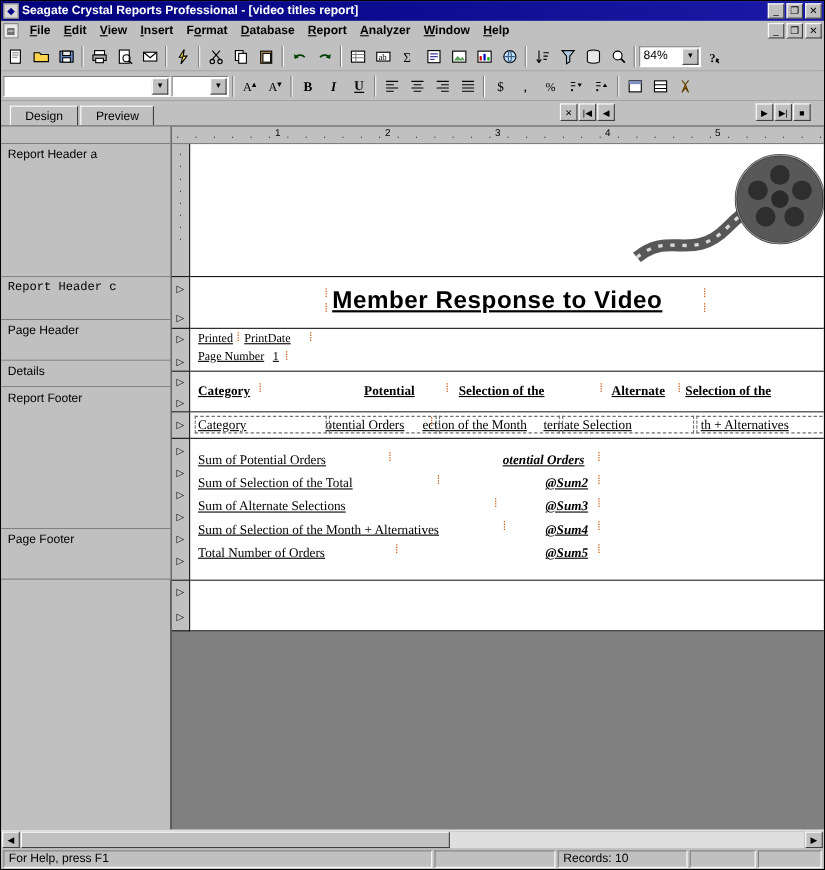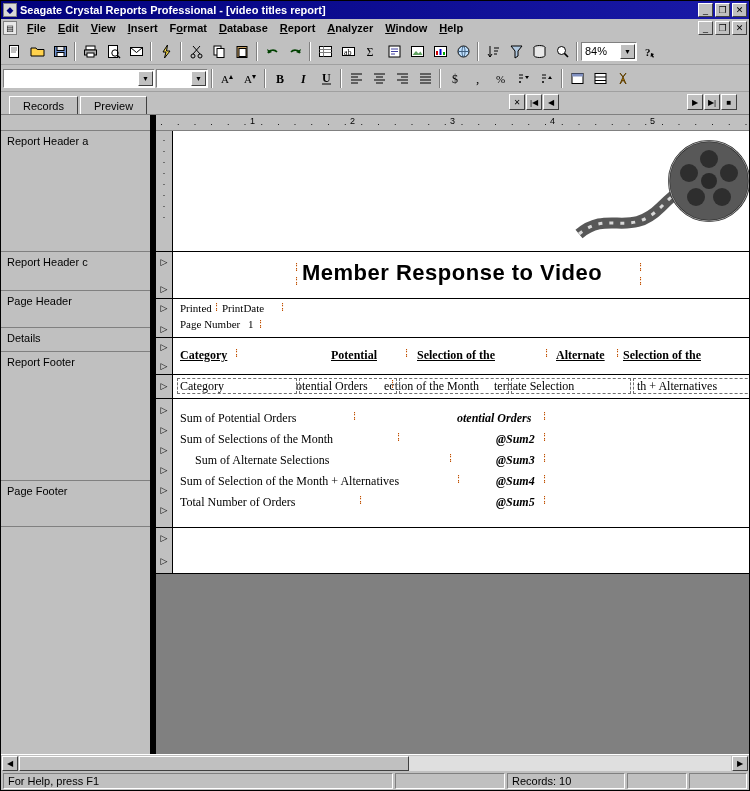--- a/index.html
+++ b/index.html
@@ -197,21 +197,21 @@
     display: flex;
     background: #808080;
     border-top: 1px solid #808080;
     position: relative;
     overflow: hidden;
   }
   .sections-col {
     width: 155px;
     flex: 0 0 155px;
     background: #c0c0c0;
-    border-right: 6px solid #000000;
+    border-right: 1px solid #000000;
     box-sizing: border-box;
   }
   .sec-label {
     font-size: 11px;
     padding: 4px 6px;
     border-bottom: 1px solid #808080;
     box-sizing: border-box;
     background: #c0c0c0;
     color: #000;
     overflow: hidden;
@@ -274,20 +274,21 @@
   }
   .gutter.b { border-bottom: 1px solid #000; }
 
   .fld {
     position: absolute;
     font-family: "Liberation Serif", serif;
     font-size: 12px;
     color: #000;
     white-space: nowrap;
     padding: 0 1px;
+    text-decoration: underline;
   }
   .fld.bold-ul { font-weight: bold; text-decoration: underline; }
   .fld.ital-bold { font-style: italic; font-weight: bold; }
   .fld.big {
     font-family: "Liberation Sans", sans-serif;
     font-size: 22px;
     font-weight: bold;
     letter-spacing: 0.5px;
   }
   .hmark {
@@ -664,40 +665,40 @@
         </svg>
     </div>
     <div class="tbtn">
       <svg width="15" height="15" viewBox="0 0 15 15">
           <path d="M4 2l3 4-3 7 3-4 3 4-3-7 3-4-3 4z" fill="#c08000" stroke="#604000"></path>
         </svg>
     </div>
   </div>
 
   <div class="tabsrow">
-    <div class="tab active">Records</div>
+    <div class="tab active">Design</div>
     <div class="tab">Preview</div>
     <div class="navbtns left">
       <div class="navbtn">✕</div>
       <div class="navbtn">|◀</div>
       <div class="navbtn">◀</div>
     </div>
     <div class="navbtns right">
       <div class="navbtn">▶</div>
       <div class="navbtn">▶|</div>
       <div class="navbtn">■</div>
     </div>
   </div>
 
   <div class="designer">
 
     <div class="sections-col">
       <div class="sec-label" style="height:16px;border-bottom:1px solid #808080;"></div>
       <div class="sec-label" style="height:121px;">Report Header a</div>
-      <div class="sec-label" style="height:39px;">Report Header c</div>
+      <div class="sec-label" style="height:39px;font-family:Liberation Mono, monospace;">Report Header c</div>
       <div class="sec-label" style="height:37px;">Page Header</div>
       <div class="sec-label" style="height:24px;">Details</div>
       <div class="sec-label" style="height:129px;">Report Footer</div>
       <div class="sec-label" style="height:46px;border-bottom:1px solid #808080;">Page Footer</div>
     </div>
 
     <div class="canvas-col">
 
       <div class="ruler">
         <div class="dots">· · · · · · · · · · · · · · · · · · · · · · · · · · · · · · · · · · · · · · · · · · · · · · · · · · · · · · · · · · · · · · · · · · · · · · · · · · · · · · · · · · · · · · · · ·</div>
@@ -821,24 +822,24 @@
             <div class="marker" style="margin-top:9px;">▷</div>
             <div class="marker" style="margin-top:9px;">▷</div>
             <div class="marker" style="margin-top:9px;">▷</div>
             <div class="marker" style="margin-top:9px;">▷</div>
           </div>
         </div>
         <div class="band" style="height:129px;">
           <div class="fld" style="left:6px;top:12px;">Sum of Potential Orders</div>
           <div class="fld ital-bold" style="left:283px;top:12px;">otential Orders</div>
 
-          <div class="fld" style="left:6px;top:33px;">Sum of Selections of the Month</div>
+          <div class="fld" style="left:6px;top:33px;">Sum of Selection of the Total</div>
           <div class="fld ital-bold" style="left:322px;top:33px;">@Sum2</div>
 
-          <div class="fld" style="left:21px;top:54px;">Sum of Alternate Selections</div>
+          <div class="fld" style="left:6px;top:54px;">Sum of Alternate Selections</div>
           <div class="fld ital-bold" style="left:322px;top:54px;">@Sum3</div>
 
           <div class="fld" style="left:6px;top:75px;">Sum of Selection of the Month + Alternatives</div>
           <div class="fld ital-bold" style="left:322px;top:75px;">@Sum4</div>
 
           <div class="fld" style="left:6px;top:96px;">Total Number of Orders</div>
           <div class="fld ital-bold" style="left:322px;top:96px;">@Sum5</div>
 
           <div class="hmark" style="left:180px;top:12px;">⁞</div>
           <div class="hmark" style="left:224px;top:33px;">⁞</div>

